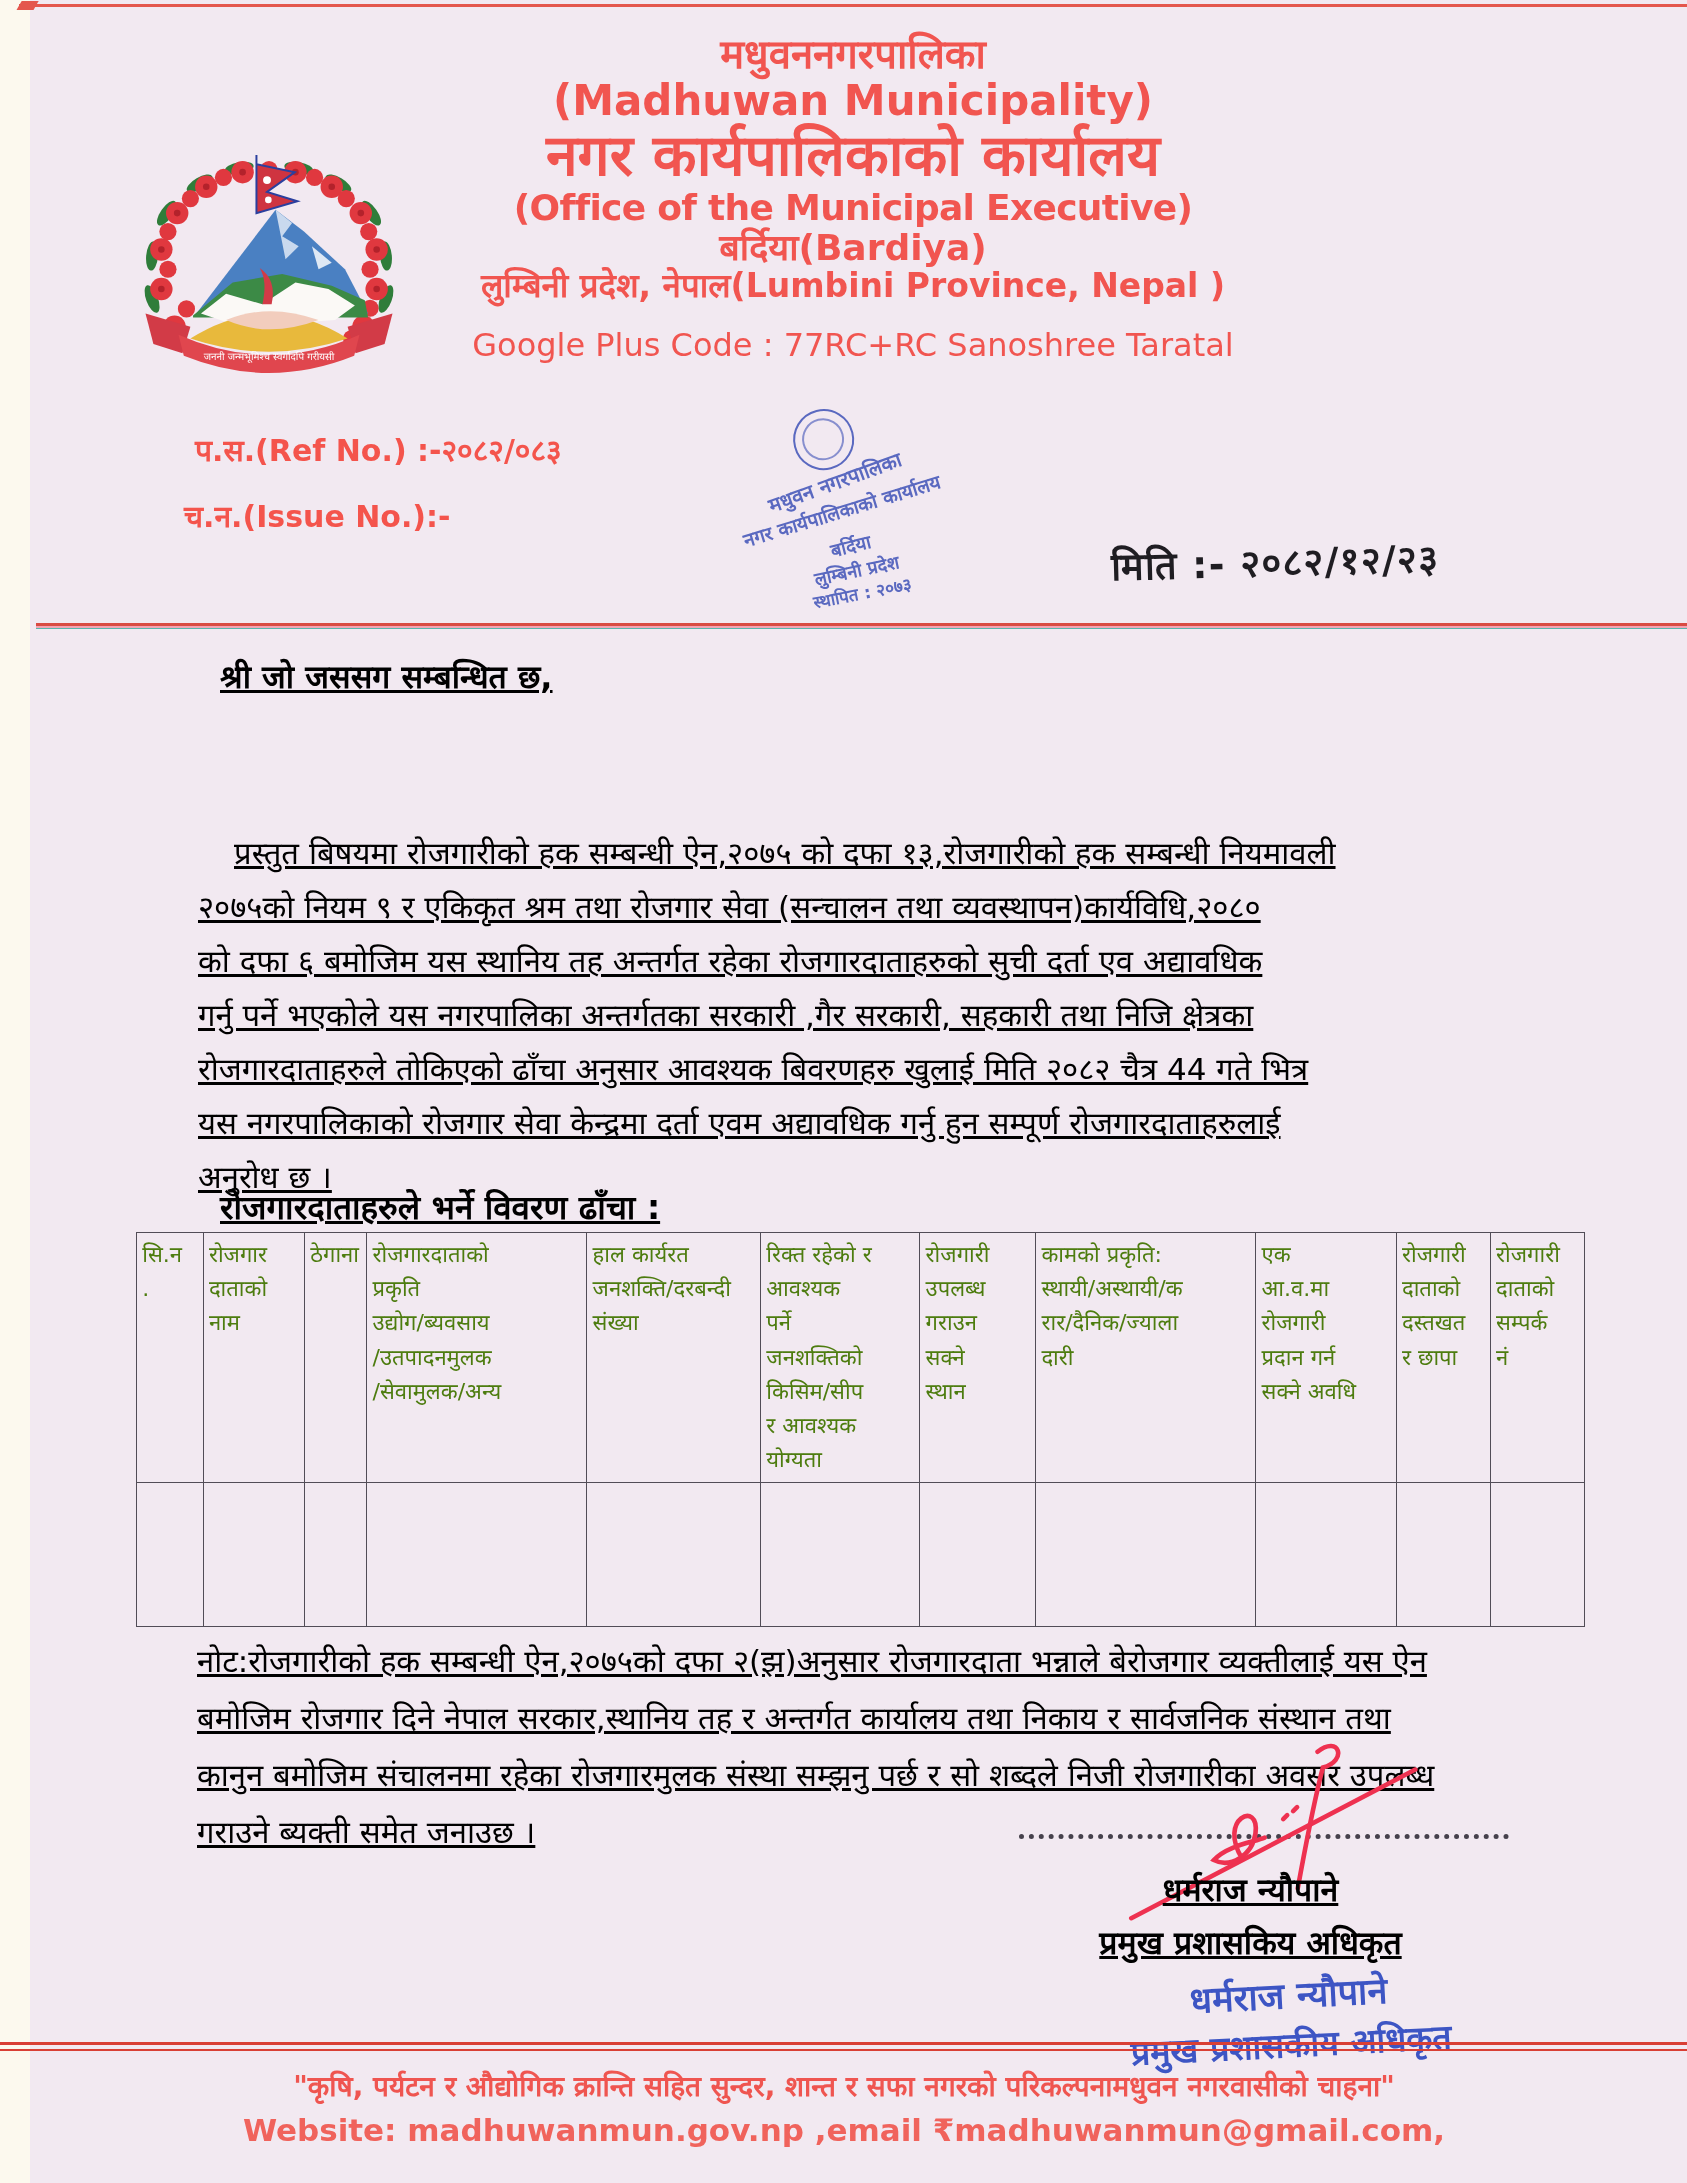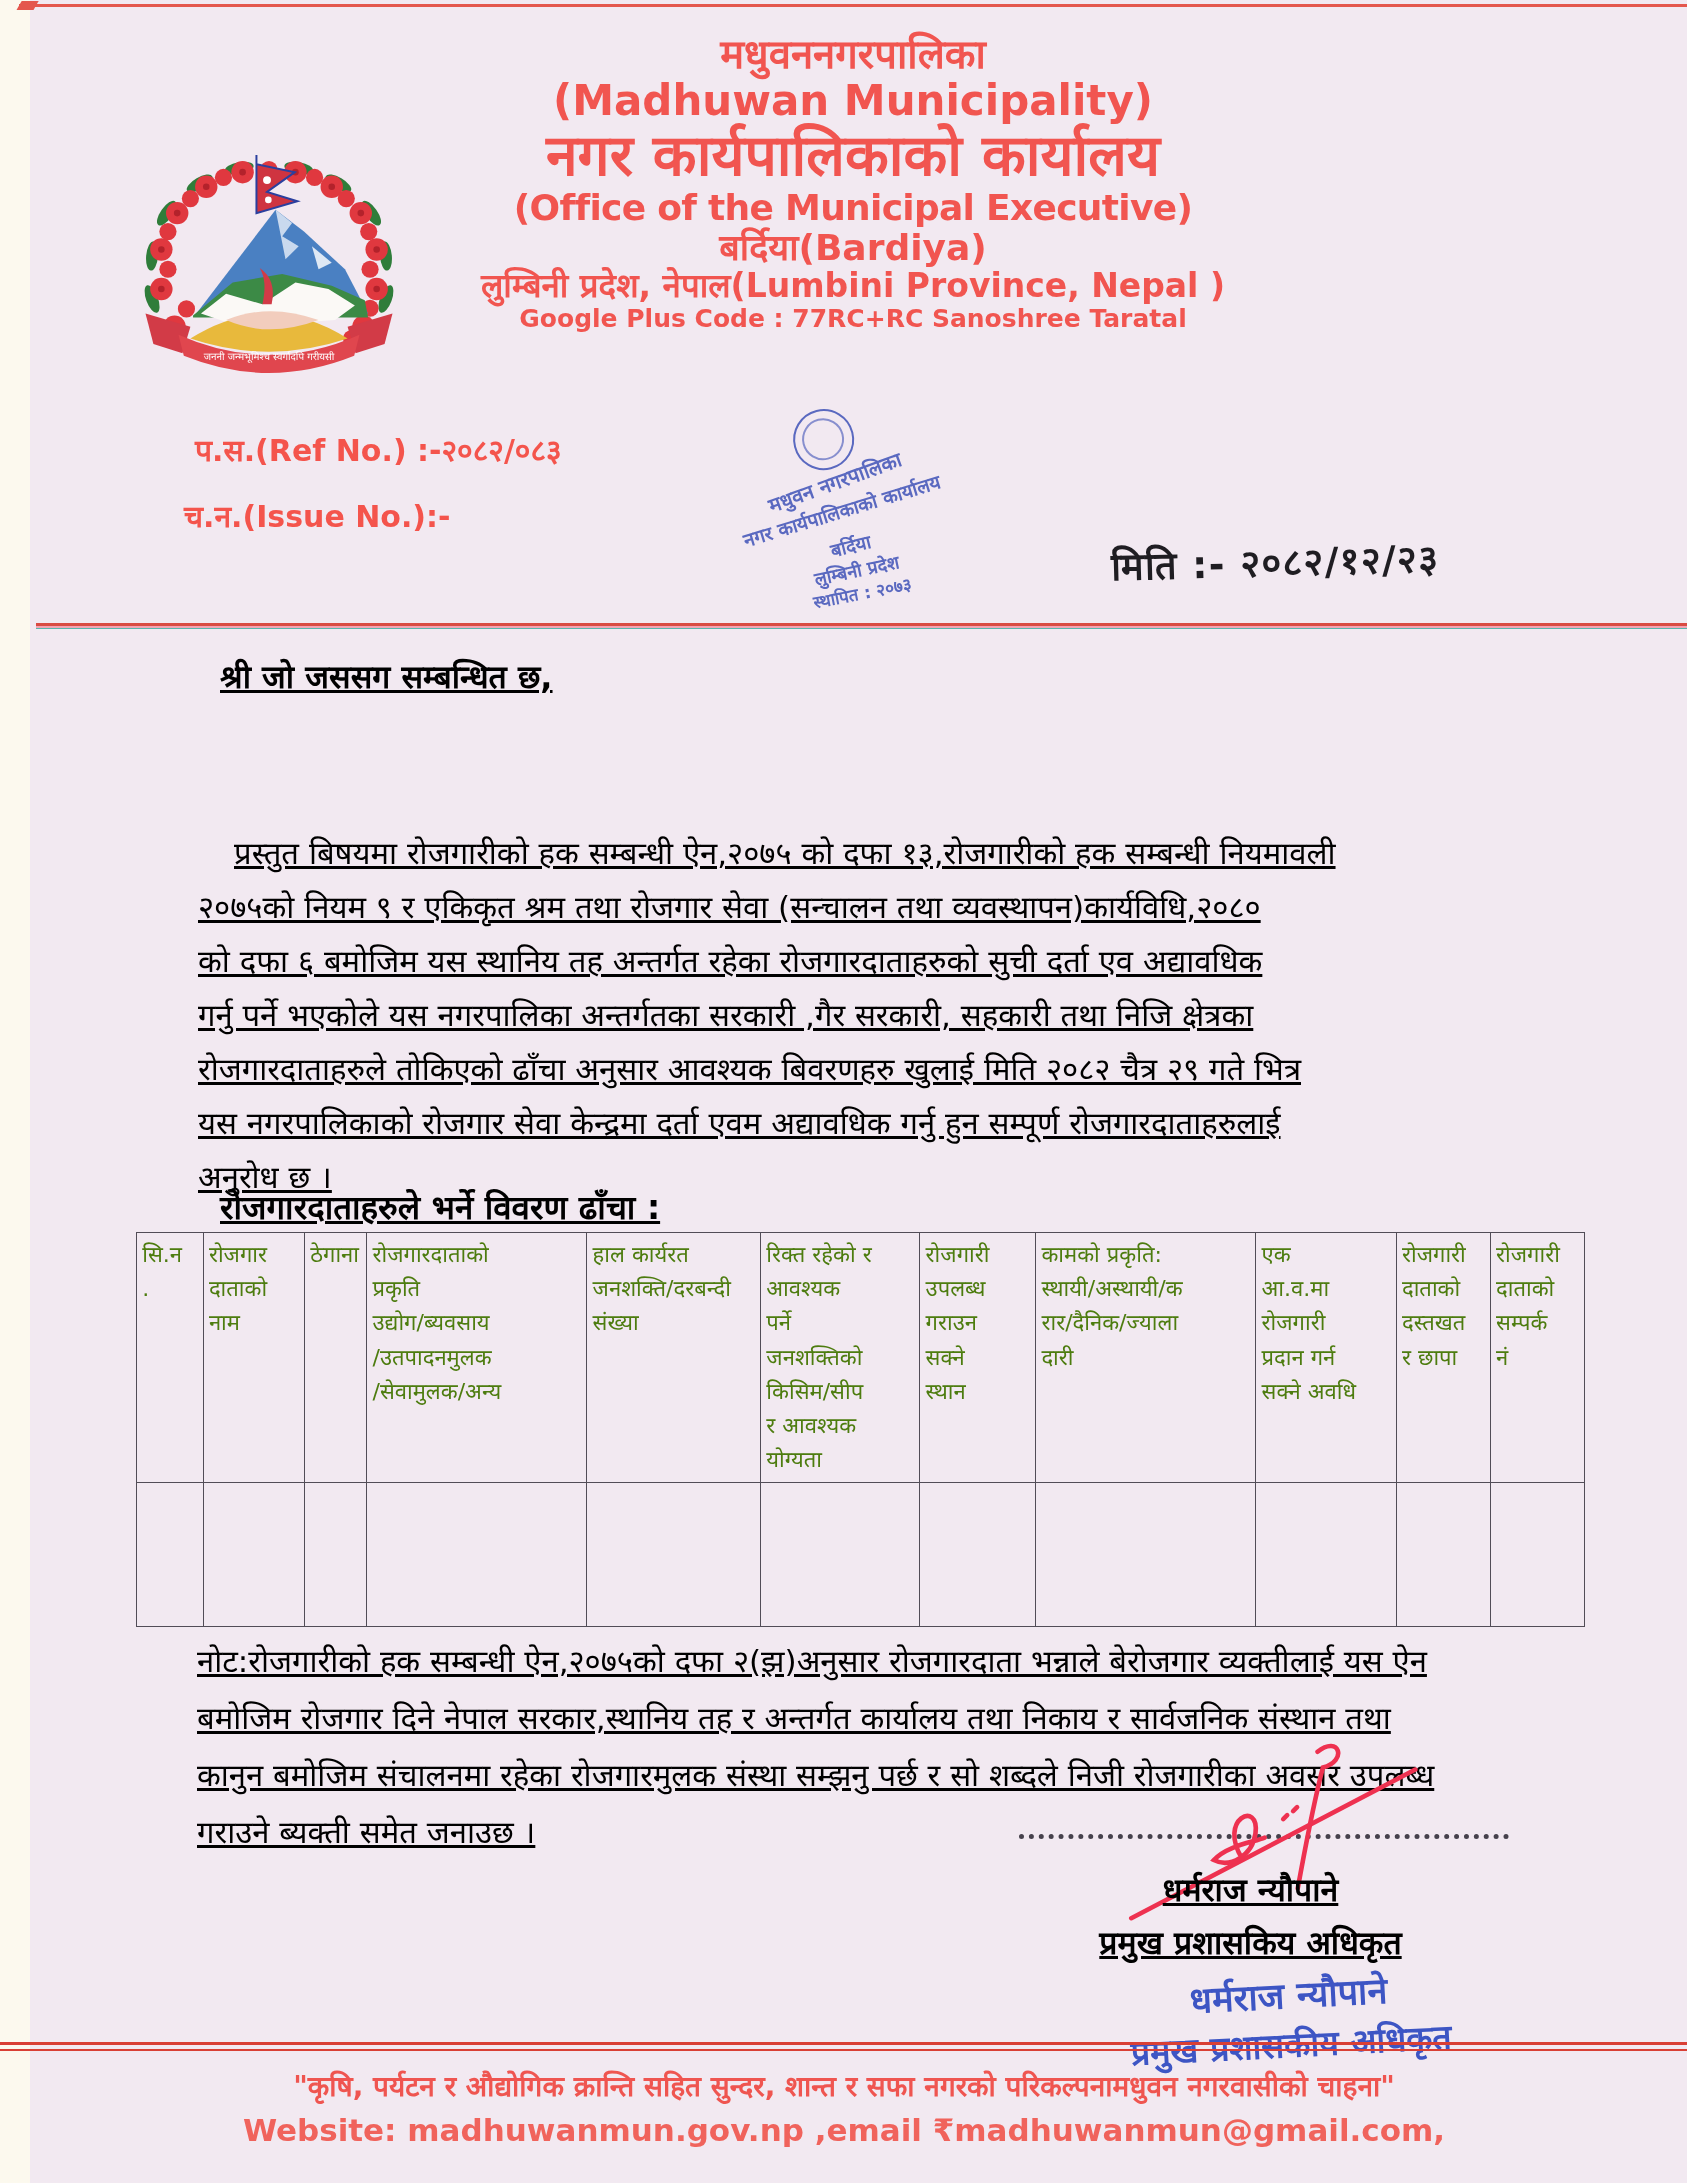--- a/index.html
+++ b/index.html
@@ -15,21 +15,21 @@
   #top-corner{left:18.5px;top:1.3px;width:17px;height:9.3px;background:#e4574d;transform:skewX(-30deg);}
 
   
   #header{left:370px;top:32px;width:966px;text-align:center;line-height:1.12;}
   .h-np1{font-size:40px;font-weight:700;}
   .h-en1{font-size:42px;font-weight:700;text-align:center;}
   .h-np2{font-size:57px;font-weight:700;}
   .h-en2{font-size:36px;font-weight:700;letter-spacing:-0.7px;}
   .h-dist{font-size:36px;font-weight:700;}
   .h-prov{font-size:33px;font-weight:700;}
-  .h-plus{font-size:25px;font-weight:700;}
+  .h-plus{font-size:32px;font-weight:400;margin-top:23px;}
 
   
   .refline{font-size:30px;font-weight:700;color:#f4544c;}
 
   
   #round-stamp{left:698px;top:407px;width:284px;height:192px;transform:rotate(-14deg);color:#4053b8;text-align:center;opacity:.85;}
   #round-stamp .ring{position:absolute;left:111px;top:0;width:57px;height:57px;border:2.6px solid #4053b8;border-radius:50%;}
   #round-stamp .ring2{position:absolute;left:120px;top:9.3px;width:38px;height:38px;border:2px solid #4053b8;border-radius:50%;opacity:.7;}
   #round-stamp .s1{position:absolute;top:61px;left:0;width:100%;font-size:20px;font-weight:700;transform:rotate(-6deg);}
   #round-stamp .s2{position:absolute;top:91px;left:0;width:100%;font-size:19px;font-weight:700;transform:rotate(-3deg);}
@@ -203,21 +203,21 @@
       <div class="l3"></div>
   </div>
 
   <div class="abs ink" id="salutation">श्री जो जससग सम्बन्धित छ,</div>
 
   <div class="abs ink" id="body-par">
     <div class="bl first">प्रस्तुत बिषयमा रोजगारीको हक सम्बन्धी ऐन,२०७५ को दफा १३,रोजगारीको हक सम्बन्धी नियमावली</div>
     <div class="bl">२०७५को नियम ९ र एकिकृत श्रम तथा रोजगार सेवा (सन्चालन तथा व्यवस्थापन)कार्यविधि,२०८०</div>
     <div class="bl">को दफा ६ बमोजिम यस स्थानिय तह अन्तर्गत रहेका रोजगारदाताहरुको सुची दर्ता एव अद्यावधिक</div>
     <div class="bl">गर्नु पर्ने भएकोले यस नगरपालिका अन्तर्गतका सरकारी ,गैर सरकारी, सहकारी तथा निजि क्षेत्रका</div>
-    <div class="bl">रोजगारदाताहरुले तोकिएको ढाँचा अनुसार आवश्यक बिवरणहरु खुलाई मिति २०८२ चैत्र २९ गते भित्र</div>
+    <div class="bl">रोजगारदाताहरुले तोकिएको ढाँचा अनुसार आवश्यक बिवरणहरु खुलाई मिति २०८२ चैत्र 44 गते भित्र</div>
     <div class="bl">यस नगरपालिकाको रोजगार सेवा केन्द्रमा दर्ता एवम अद्यावधिक गर्नु हुन सम्पूर्ण रोजगारदाताहरुलाई</div>
     <div class="bl">अनुरोध छ ।</div>
   </div>
 
   <div class="abs ink" id="tbl-heading">रोजगारदाताहरुले भर्ने विवरण ढाँचा :</div>
 
   <table class="abs" id="form-table">
     <colgroup>
       <col style="width:4.6%">
         <col style="width:7.0%">

